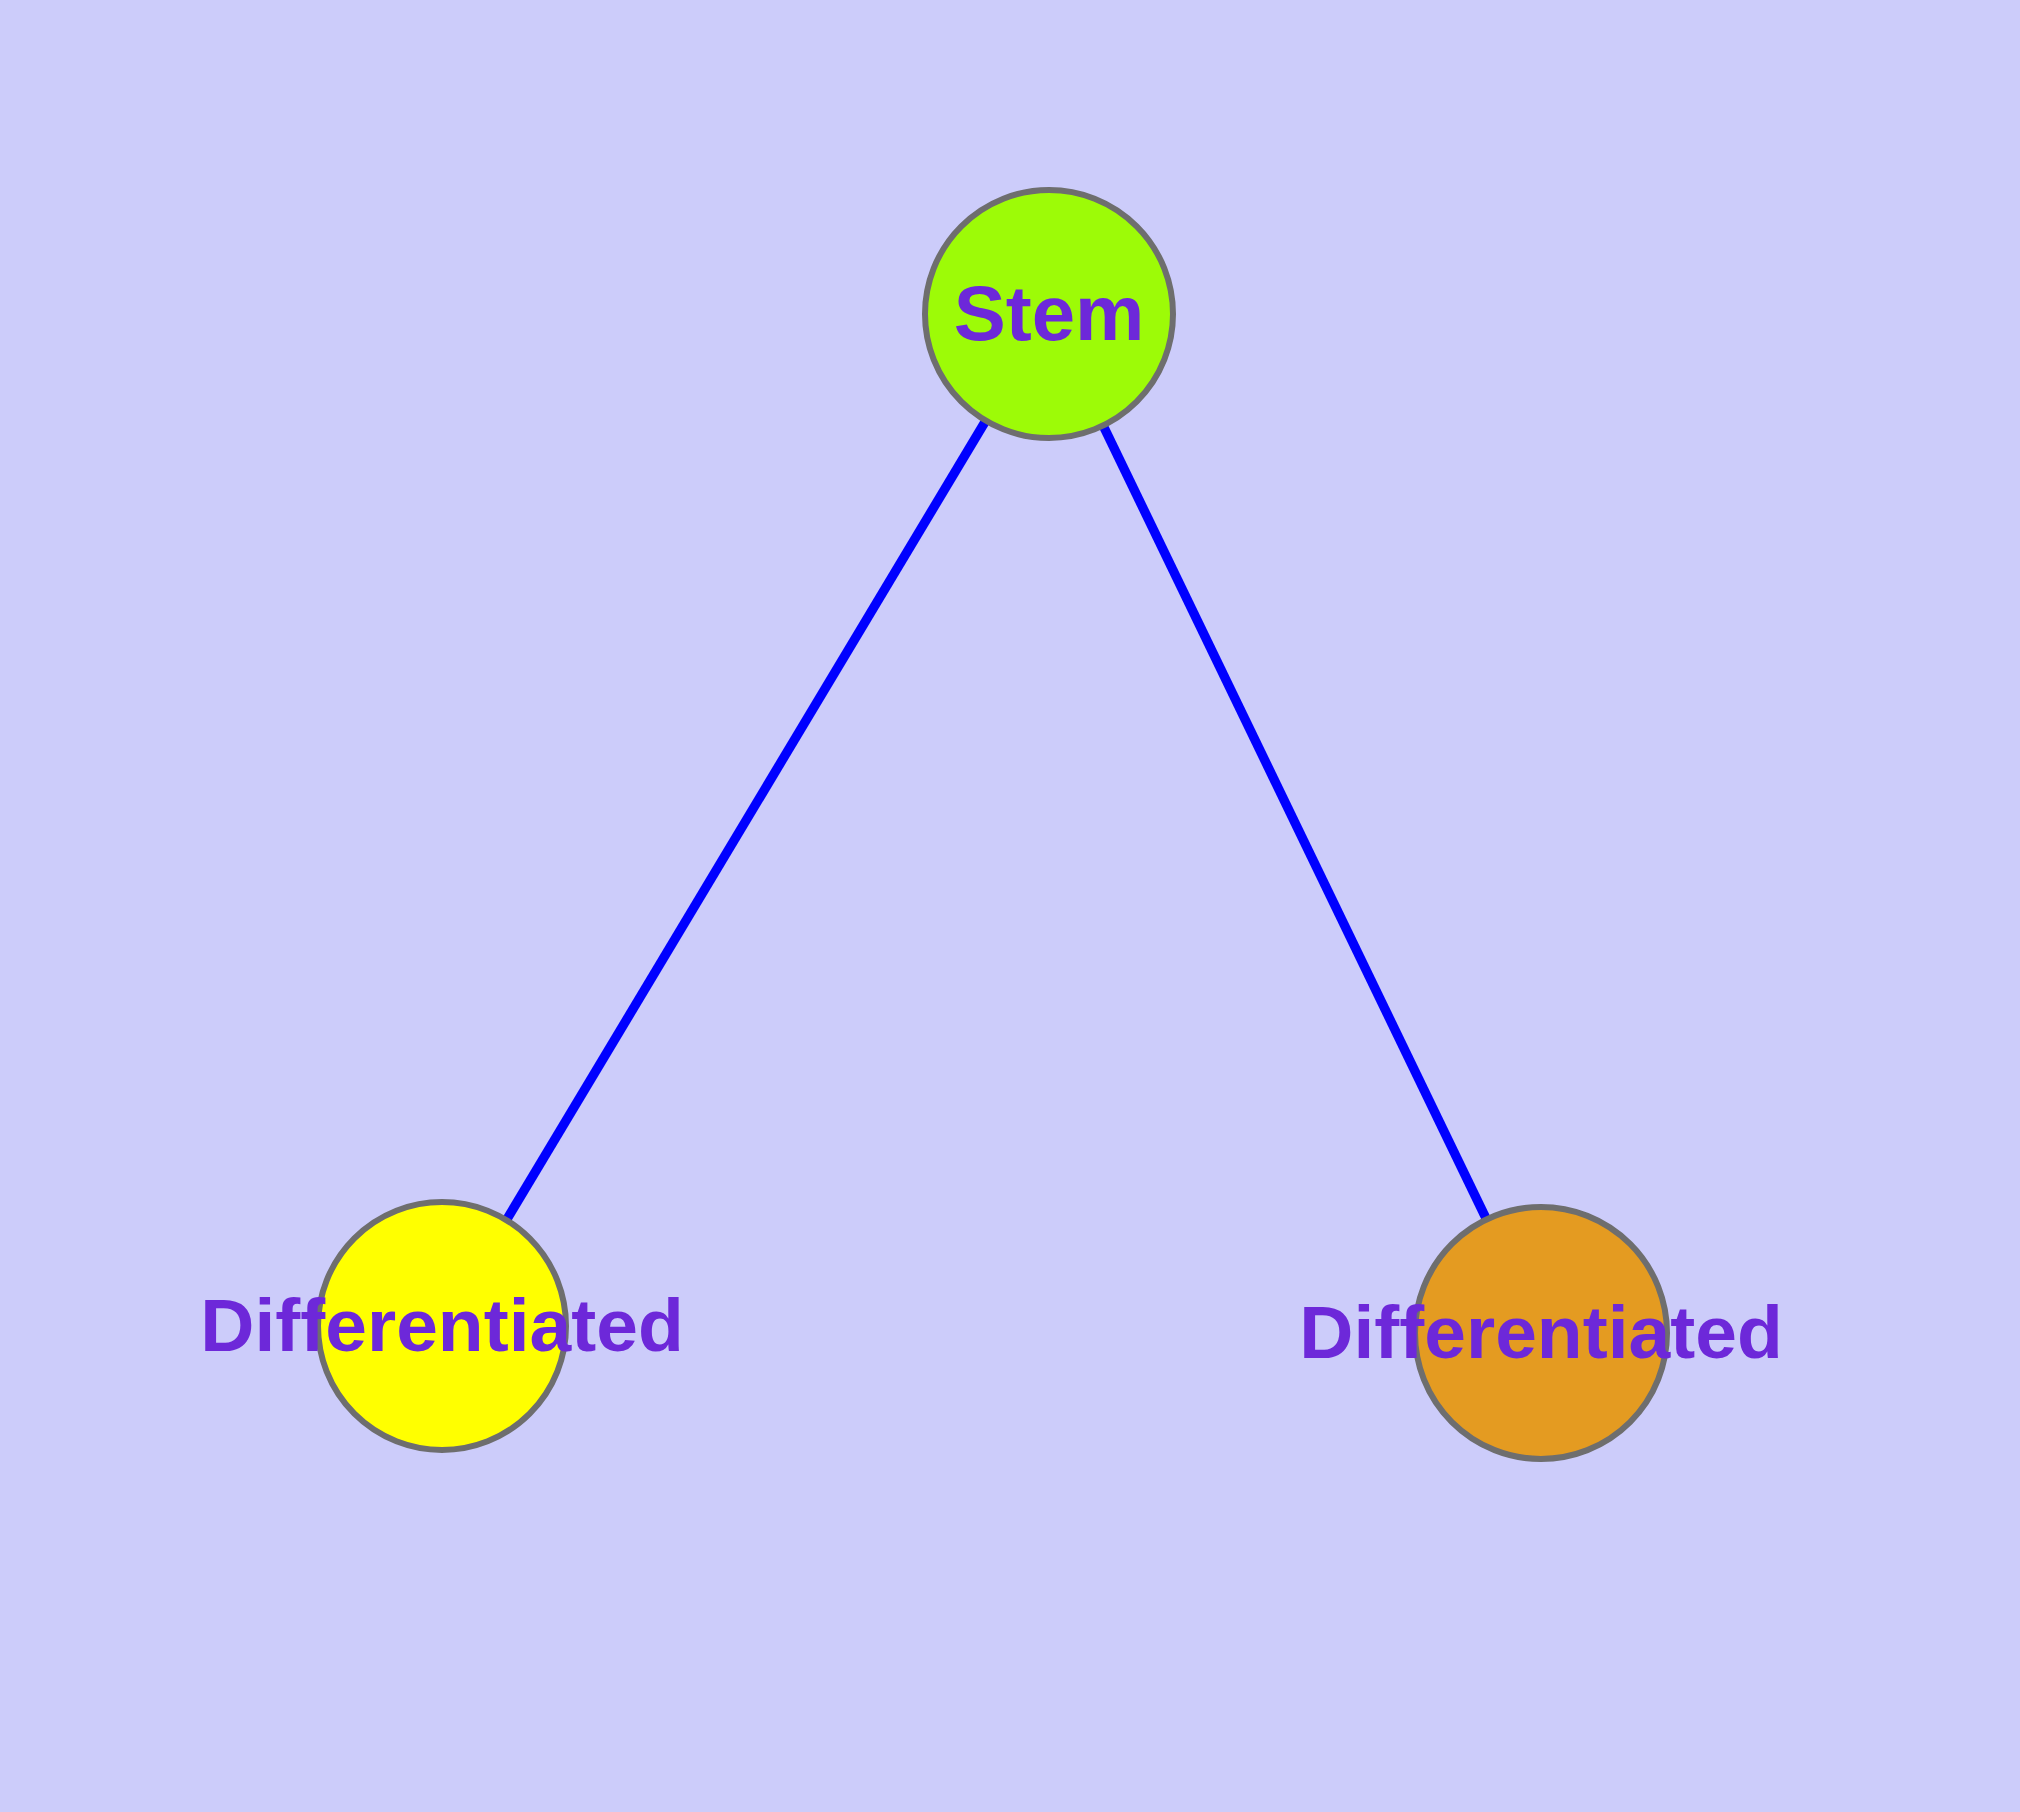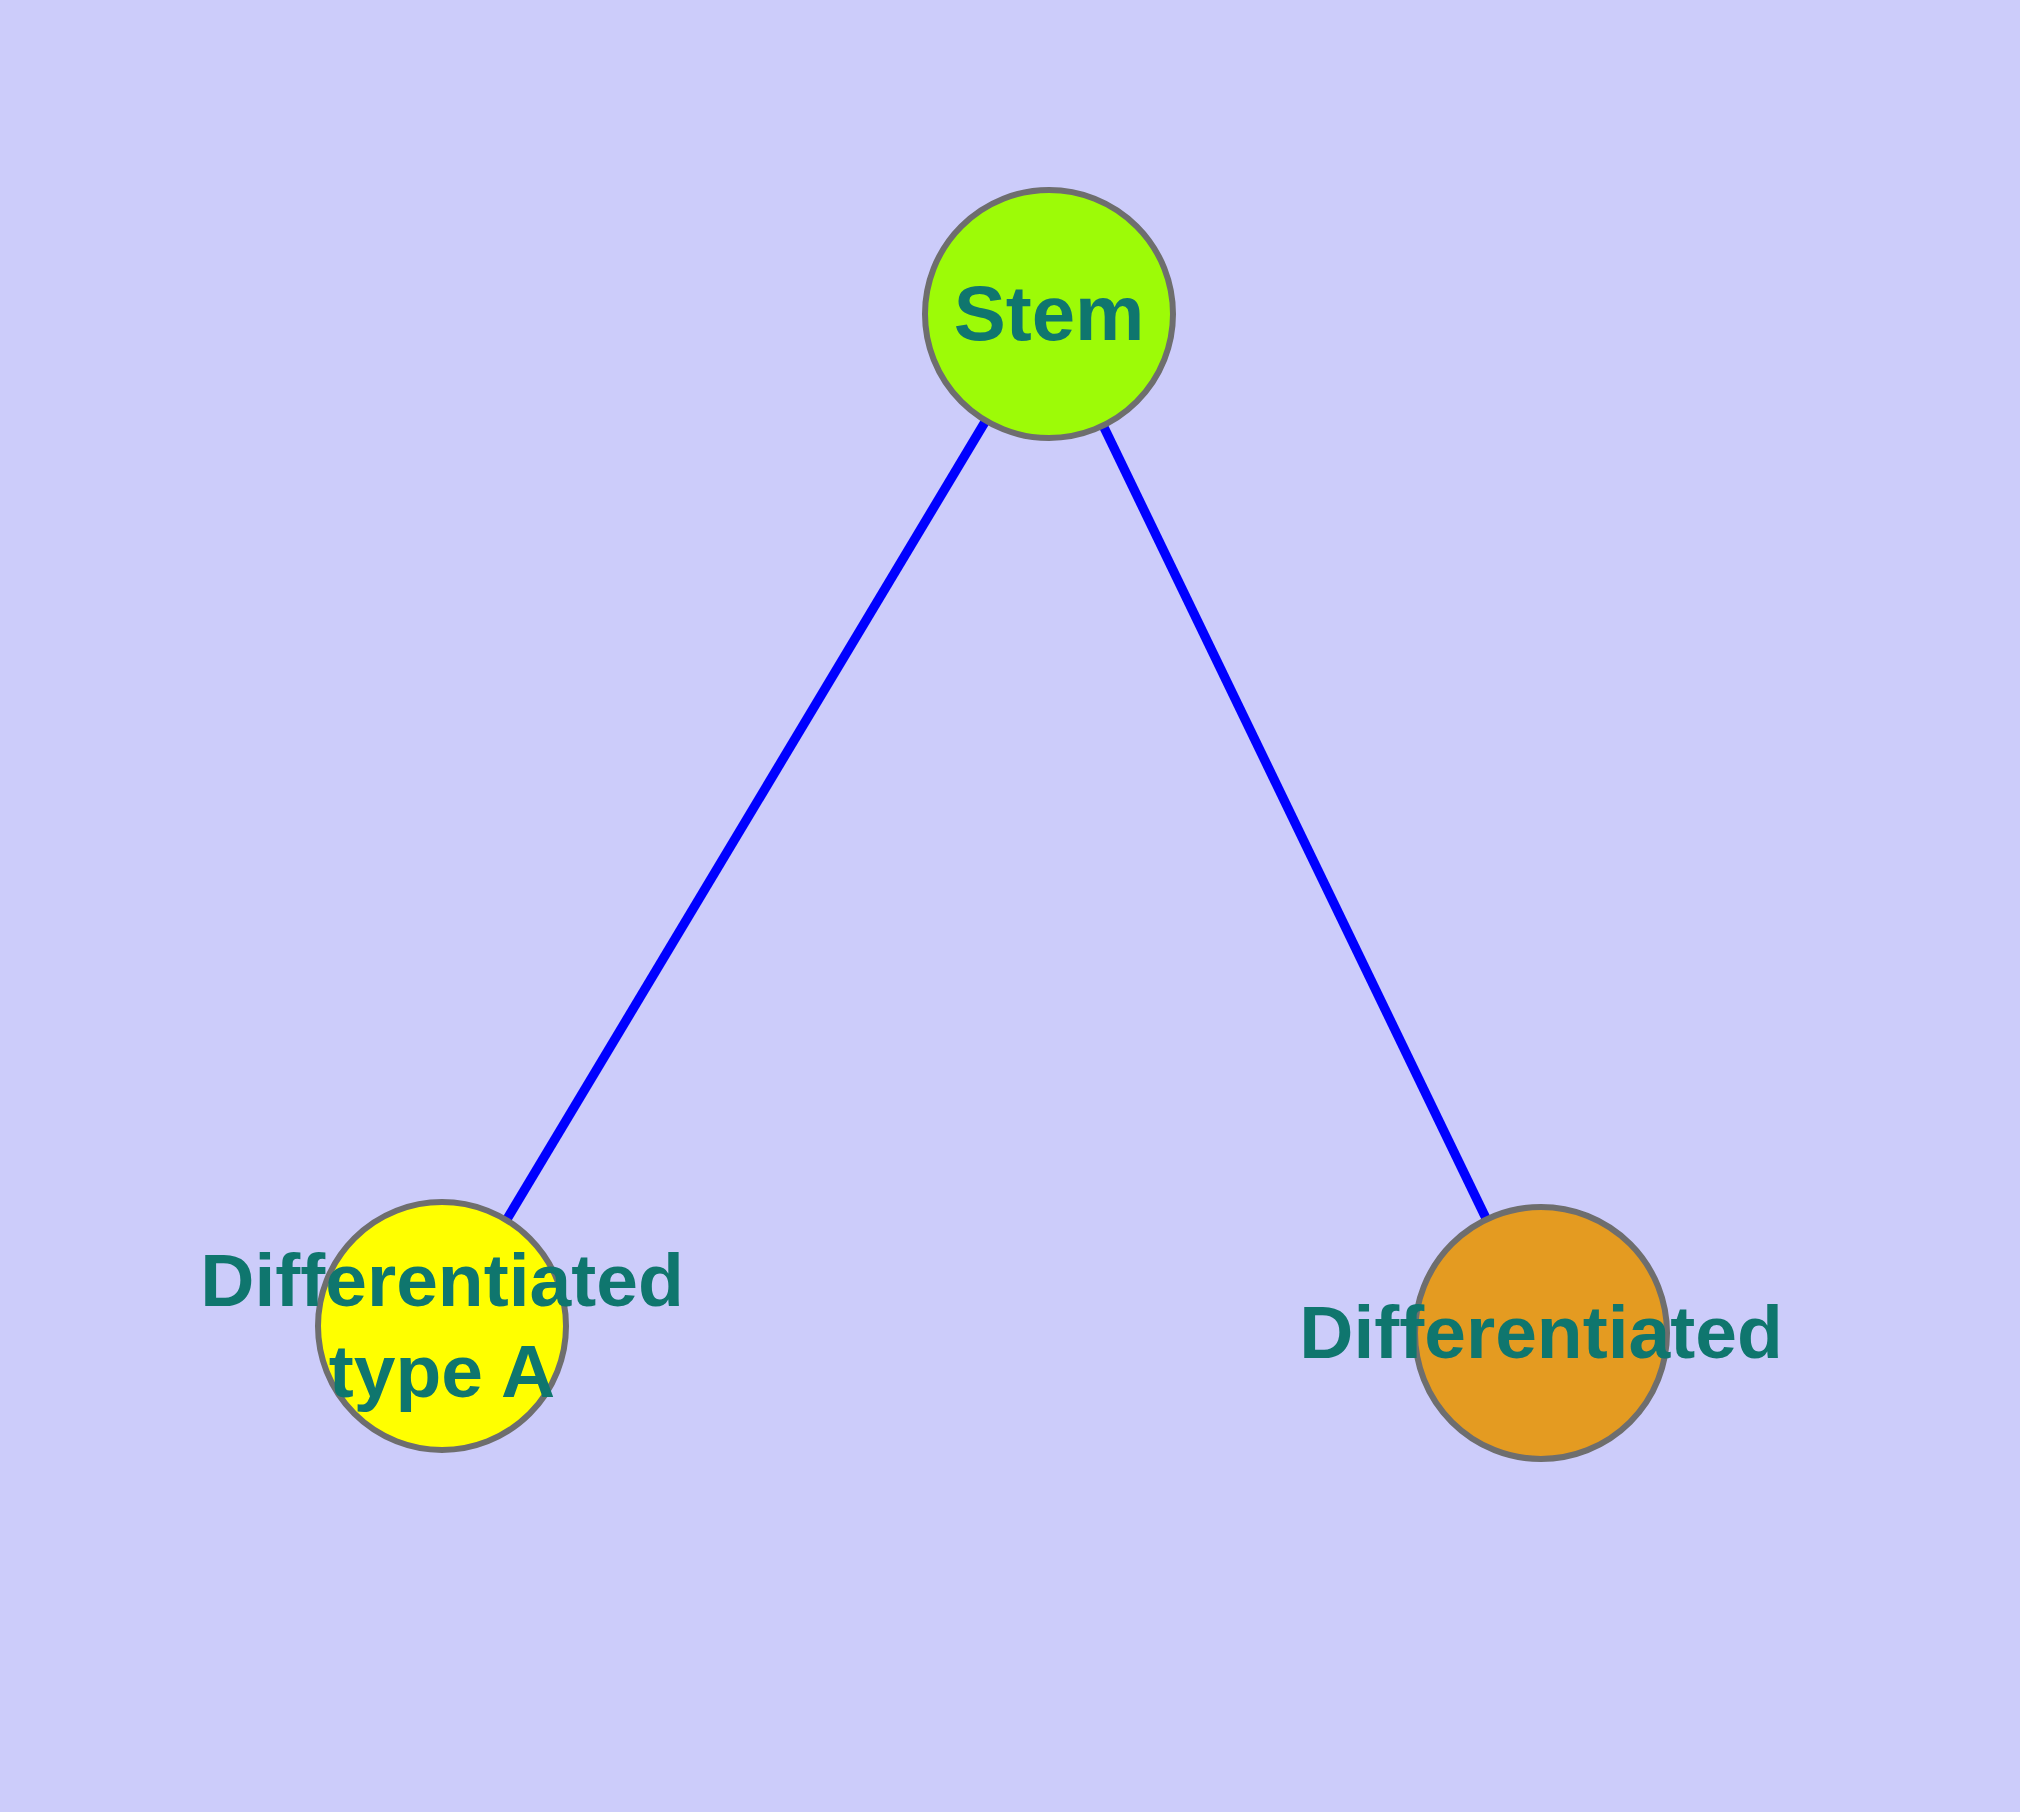--- a/index.html
+++ b/index.html
@@ -35,21 +35,21 @@
     position: absolute;
     left: 0;
     top: 0;
     border-radius: 50%;
     box-sizing: border-box;
     border-style: solid;
   }
   .node-label {
     position: relative;
     z-index: 3;
-    color: #0f766e;
+    color: #6d28d9;
     font-weight: bold;
     text-align: center;
     white-space: nowrap;
     line-height: 1.22;
     pointer-events: none;
   }
 
   
   #node-stem {
     left: 922px;
@@ -118,21 +118,20 @@
     <span class="node-circle"></span>
     <span class="node-label">
       <span>Stem</span>
     </span>
   </div>
 
   <div class="node" id="node-diff-a">
     <span class="node-circle"></span>
     <span class="node-label">
       <span>Differentiated</span><br>
-      <span>type A</span>
     </span>
   </div>
 
   <div class="node" id="node-diff-b">
     <span class="node-circle"></span>
     <span class="node-label">
       <span>Differentiated</span><br>
     </span>
   </div>
 

